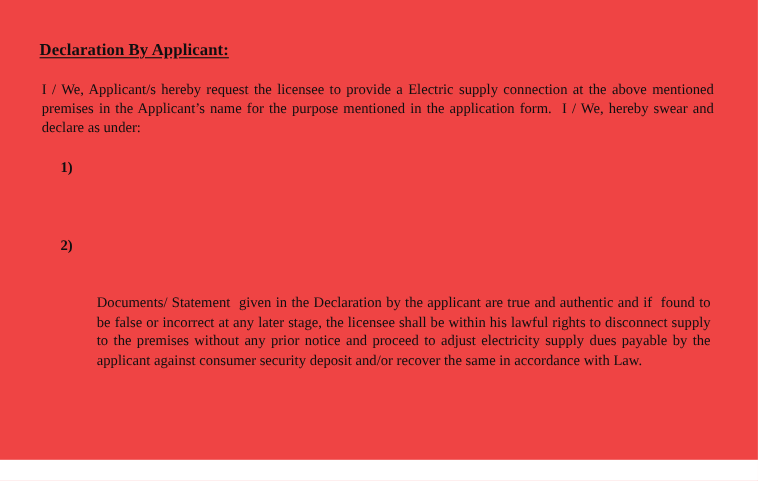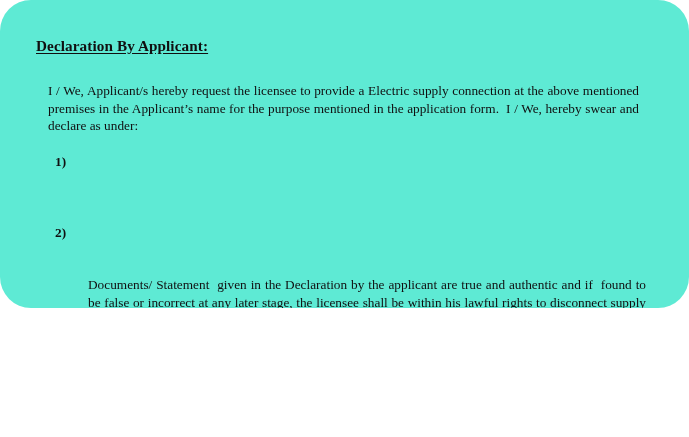--- a/index.html
+++ b/index.html
@@ -12,43 +12,42 @@
     width: 689px;
     height: 437px;
     overflow: hidden;
     font-family: "Liberation Serif", "DejaVu Serif", serif;
     color: #100f10;
     -webkit-font-smoothing: antialiased;
   }
   .page {
     position: relative;
     width: 689px;
-    height: 308px;
-    background: #5eead4;
+    height: 418px;
+    background: #ef4444;
     box-sizing: border-box;
     padding: 0 30px 0 36px;
     overflow: hidden;
-    border-radius: 31px;
   }
   .doc-heading {
     font-size: 15.2px;
     font-weight: bold;
     text-decoration: underline;
     text-underline-offset: 2px;
     letter-spacing: 0.1px;
     margin: 0;
     padding-top: 38px;
     line-height: 1.05;
   }
   .intro {
     font-size: 13.3px;
     line-height: 17.6px;
     text-align: justify;
     text-justify: inter-word;
-    margin: 12px;
+    margin: 2px;
     padding-top: 16px;
     padding-right: 8px;
     white-space: pre-wrap;
   }
   .list {
     margin: 0;
     padding: 0;
     list-style: none;
   }
   .item {

